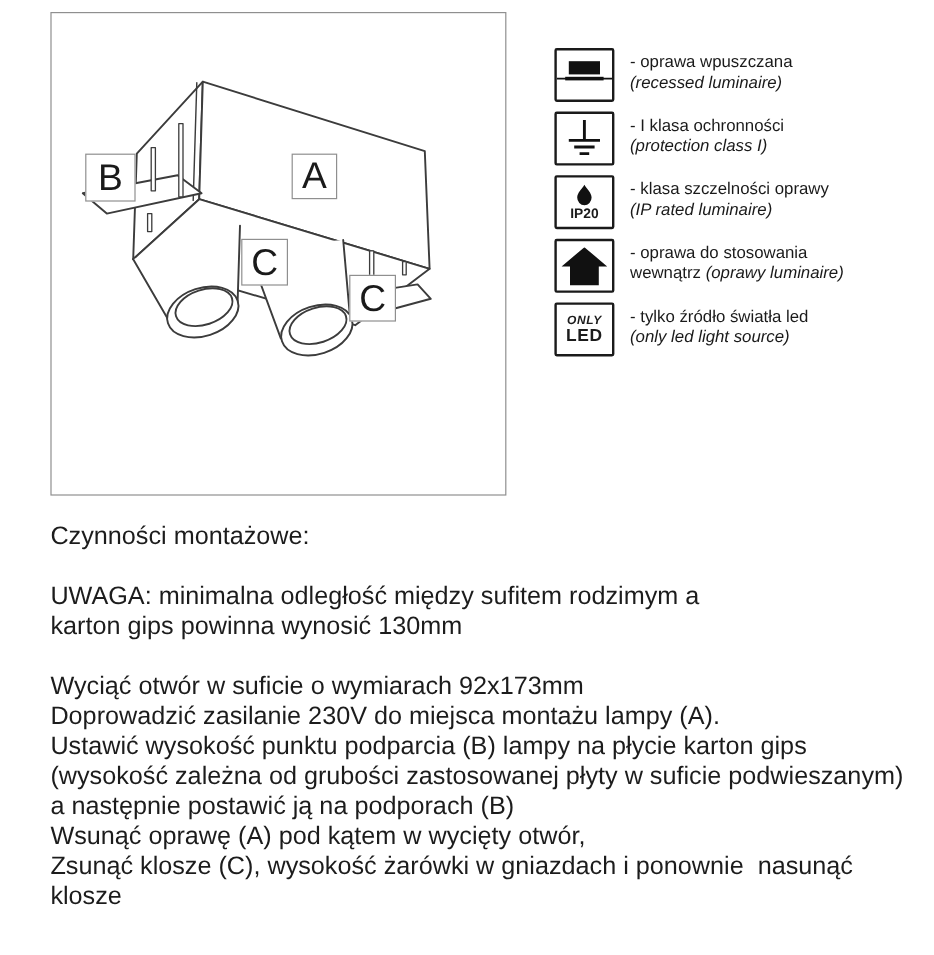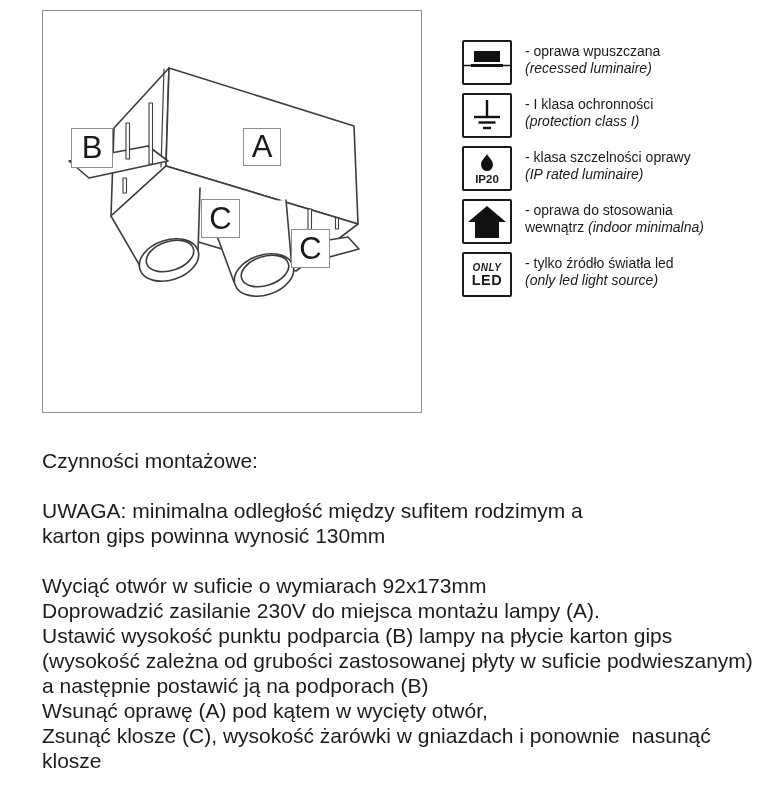--- a/index.html
+++ b/index.html
@@ -41,21 +41,21 @@
   .licon svg { display:block; }
   .ip-text { font-size:11.5px; font-weight:bold; color:#1a1a1a; line-height:12px; margin-top:1px; }
   .only-text { font-size:10px; font-weight:bold; letter-spacing:.5px; line-height:11px;font-style:italic; }
   .led-text  { font-size:14.5px; font-weight:bold; letter-spacing:.5px; line-height:15px; }
   .ltext { padding:3px 0 0 13px; font-size:14px; line-height:16.5px; color:#1a1a1a; }
   .ltext .it { font-style:italic; }
   .ltext div { white-space:pre-wrap; }
 
   
   .bodytext {
-    position:absolute; left:42px; top:448px; width:734px;
+    position:absolute; left:42px; top:434px; width:734px;
     font-size:21px; line-height:25px; color:#1c1c1c;
   }
   .bodytext .line { white-space:pre-wrap; }
   .sp  { height:25px; }
   .sp-s{ height:21px; }
 </style>
 </head>
 <body>
 
 <div class="page">
@@ -162,21 +162,21 @@
     </div>
 
     <div class="legend-row">
       <div class="licon">
         <svg width="40" height="32" viewBox="0 0 40 32">
           <path d="M20,0 L39,16 L32,16 L32,32 L8,32 L8,16 L1,16 Z" fill="#111"></path>
         </svg>
       </div>
       <div class="ltext">
         <div>- oprawa do stosowania</div>
-        <div><span>wewnątrz </span><span class="it">(indoor minimalna)</span></div>
+        <div><span>wewnątrz </span><span class="it">(oprawy luminaire)</span></div>
       </div>
     </div>
 
     <div class="legend-row">
       <div class="licon">
         <div class="only-text">ONLY</div>
         <div class="led-text">LED</div>
       </div>
       <div class="ltext">
         <div>- tylko źródło światła led</div>

